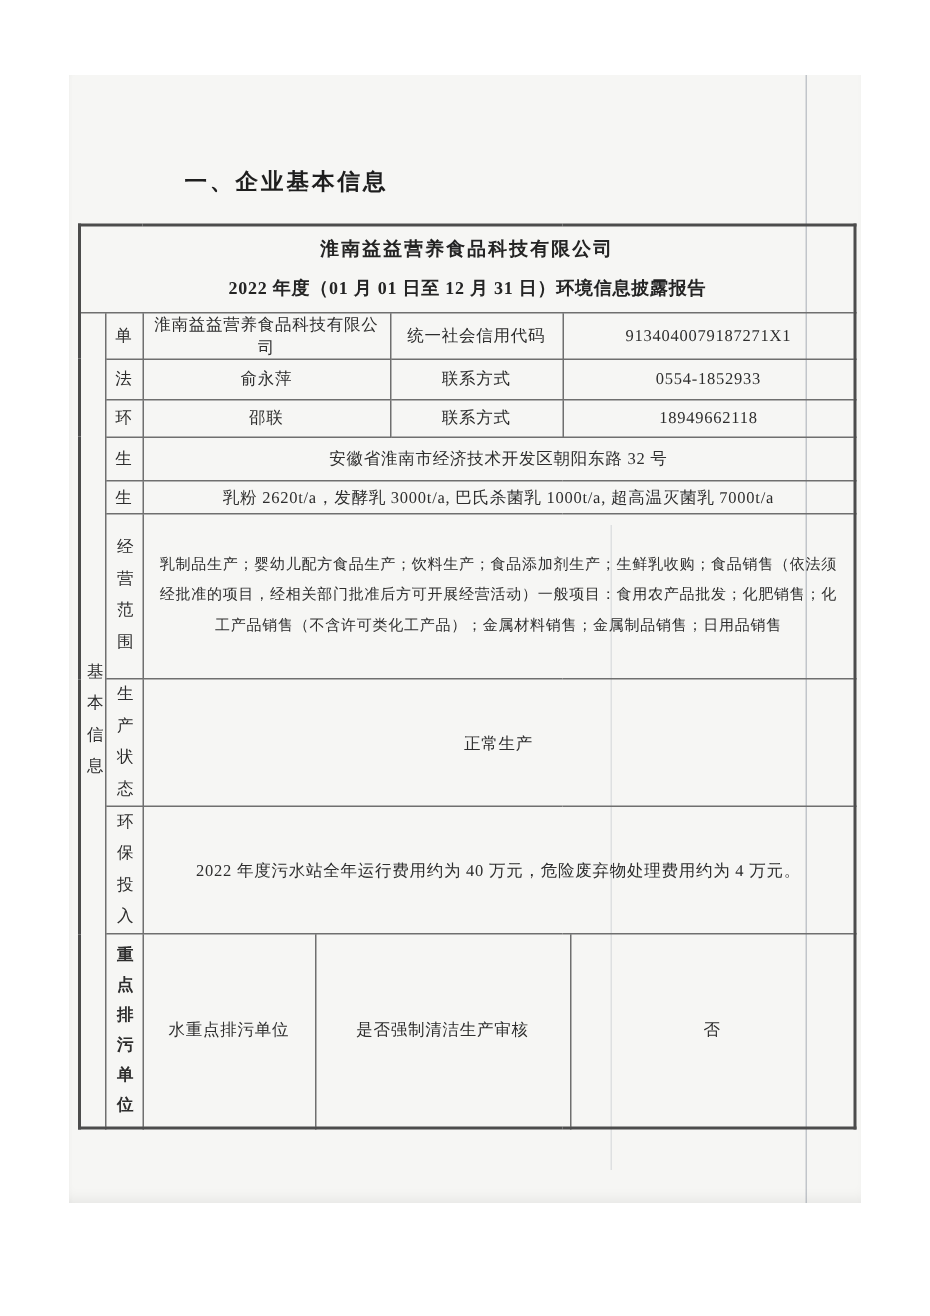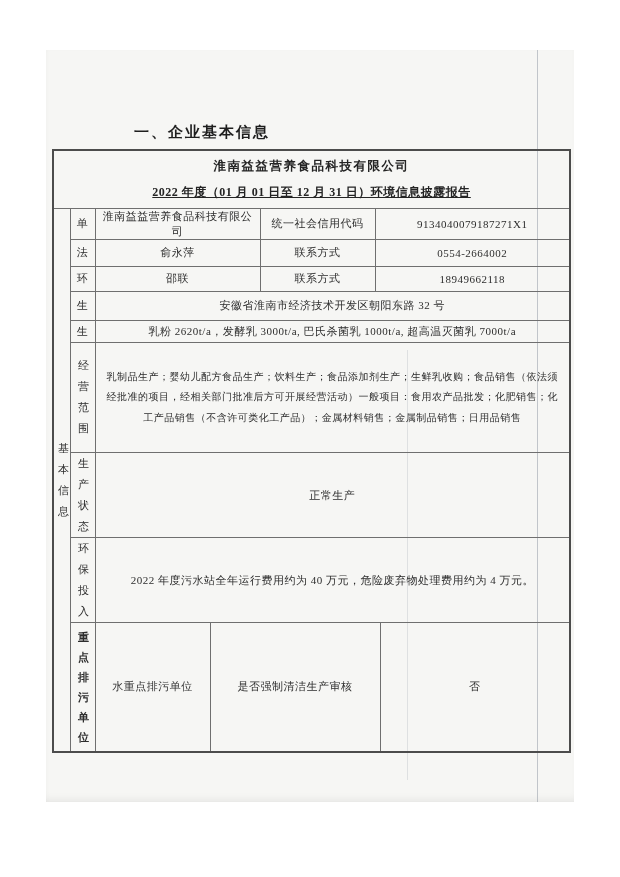--- a/index.html
+++ b/index.html
@@ -13,37 +13,37 @@
   .paper {
     position:absolute; left:46px; top:50px; width:528px; height:752px;
     background:#f6f6f4;
     box-shadow: inset 0 -7px 9px -5px rgba(0,0,0,0.07), inset 2px 0 6px -4px rgba(0,0,0,0.05);
   }
   .fold { position:absolute; width:1px; pointer-events:none; }
   .fold-1 { left:491px; top:0; height:752px; background:rgba(128,138,150,0.45); }
   .fold-2 { left:361px; top:300px; height:430px; background:rgba(128,138,150,0.20); }
 
   .heading {
-    position:absolute; left:76px; top:61px; margin:12px;
+    position:absolute; left:76px; top:61px; margin:1px;
     font-size:15px; font-weight:700; letter-spacing:2px; color:#1e1e1e; white-space:nowrap;
   }
 
   table.report {
     position:absolute; left:6px; top:99px; width:517px; height:583px;
     border-collapse:collapse; table-layout:fixed;
     color:#2d2d2d; border:2px solid #4c4c4c;
   }
   table.report td {
     border:1px solid #6f6f6f; text-align:center; vertical-align:middle;
     font-size:11px; letter-spacing:0.5px; padding:0 2px; overflow:hidden;
   }
 
   .title-cell { padding:4px 0; }
   .t1 { font-size:12.5px; font-weight:600; letter-spacing:1.5px; margin-bottom:9px; color:#242424; }
-  .t2 { font-size:12px;   font-weight:600; letter-spacing:0.5px; color:#242424;text-decoration:underline; }
+  .t2 { font-size:12px;   font-weight:600; letter-spacing:0.5px; color:#242424; }
 
   
   .vlabel span {
     display:inline-block; width:13px; word-break:break-all;
     font-size:11px; line-height:21px; letter-spacing:0; text-align:right;
   }
   .vlabel.tight span { line-height:20px;font-weight:bold; }
 
   .scope-cell {
     text-align:left; padding:24px 7px !important;
@@ -87,21 +87,21 @@
         <td>单</td>
         <td colspan="2">淮南益益营养食品科技有限公司</td>
         <td>统一社会信用代码</td>
         <td colspan="2" class="num">9134040079187271X1</td>
       </tr>
 
       <tr style="height:27px">
         <td>法</td>
         <td colspan="2">俞永萍</td>
         <td>联系方式</td>
-        <td colspan="2" class="num">0554-2664002</td>
+        <td colspan="2" class="num">0554-1852933</td>
       </tr>
 
       <tr style="height:25px">
         <td>环</td>
         <td colspan="2">邵联</td>
         <td>联系方式</td>
         <td colspan="2" class="num">18949662118</td>
       </tr>
 
       <tr style="height:29px">

